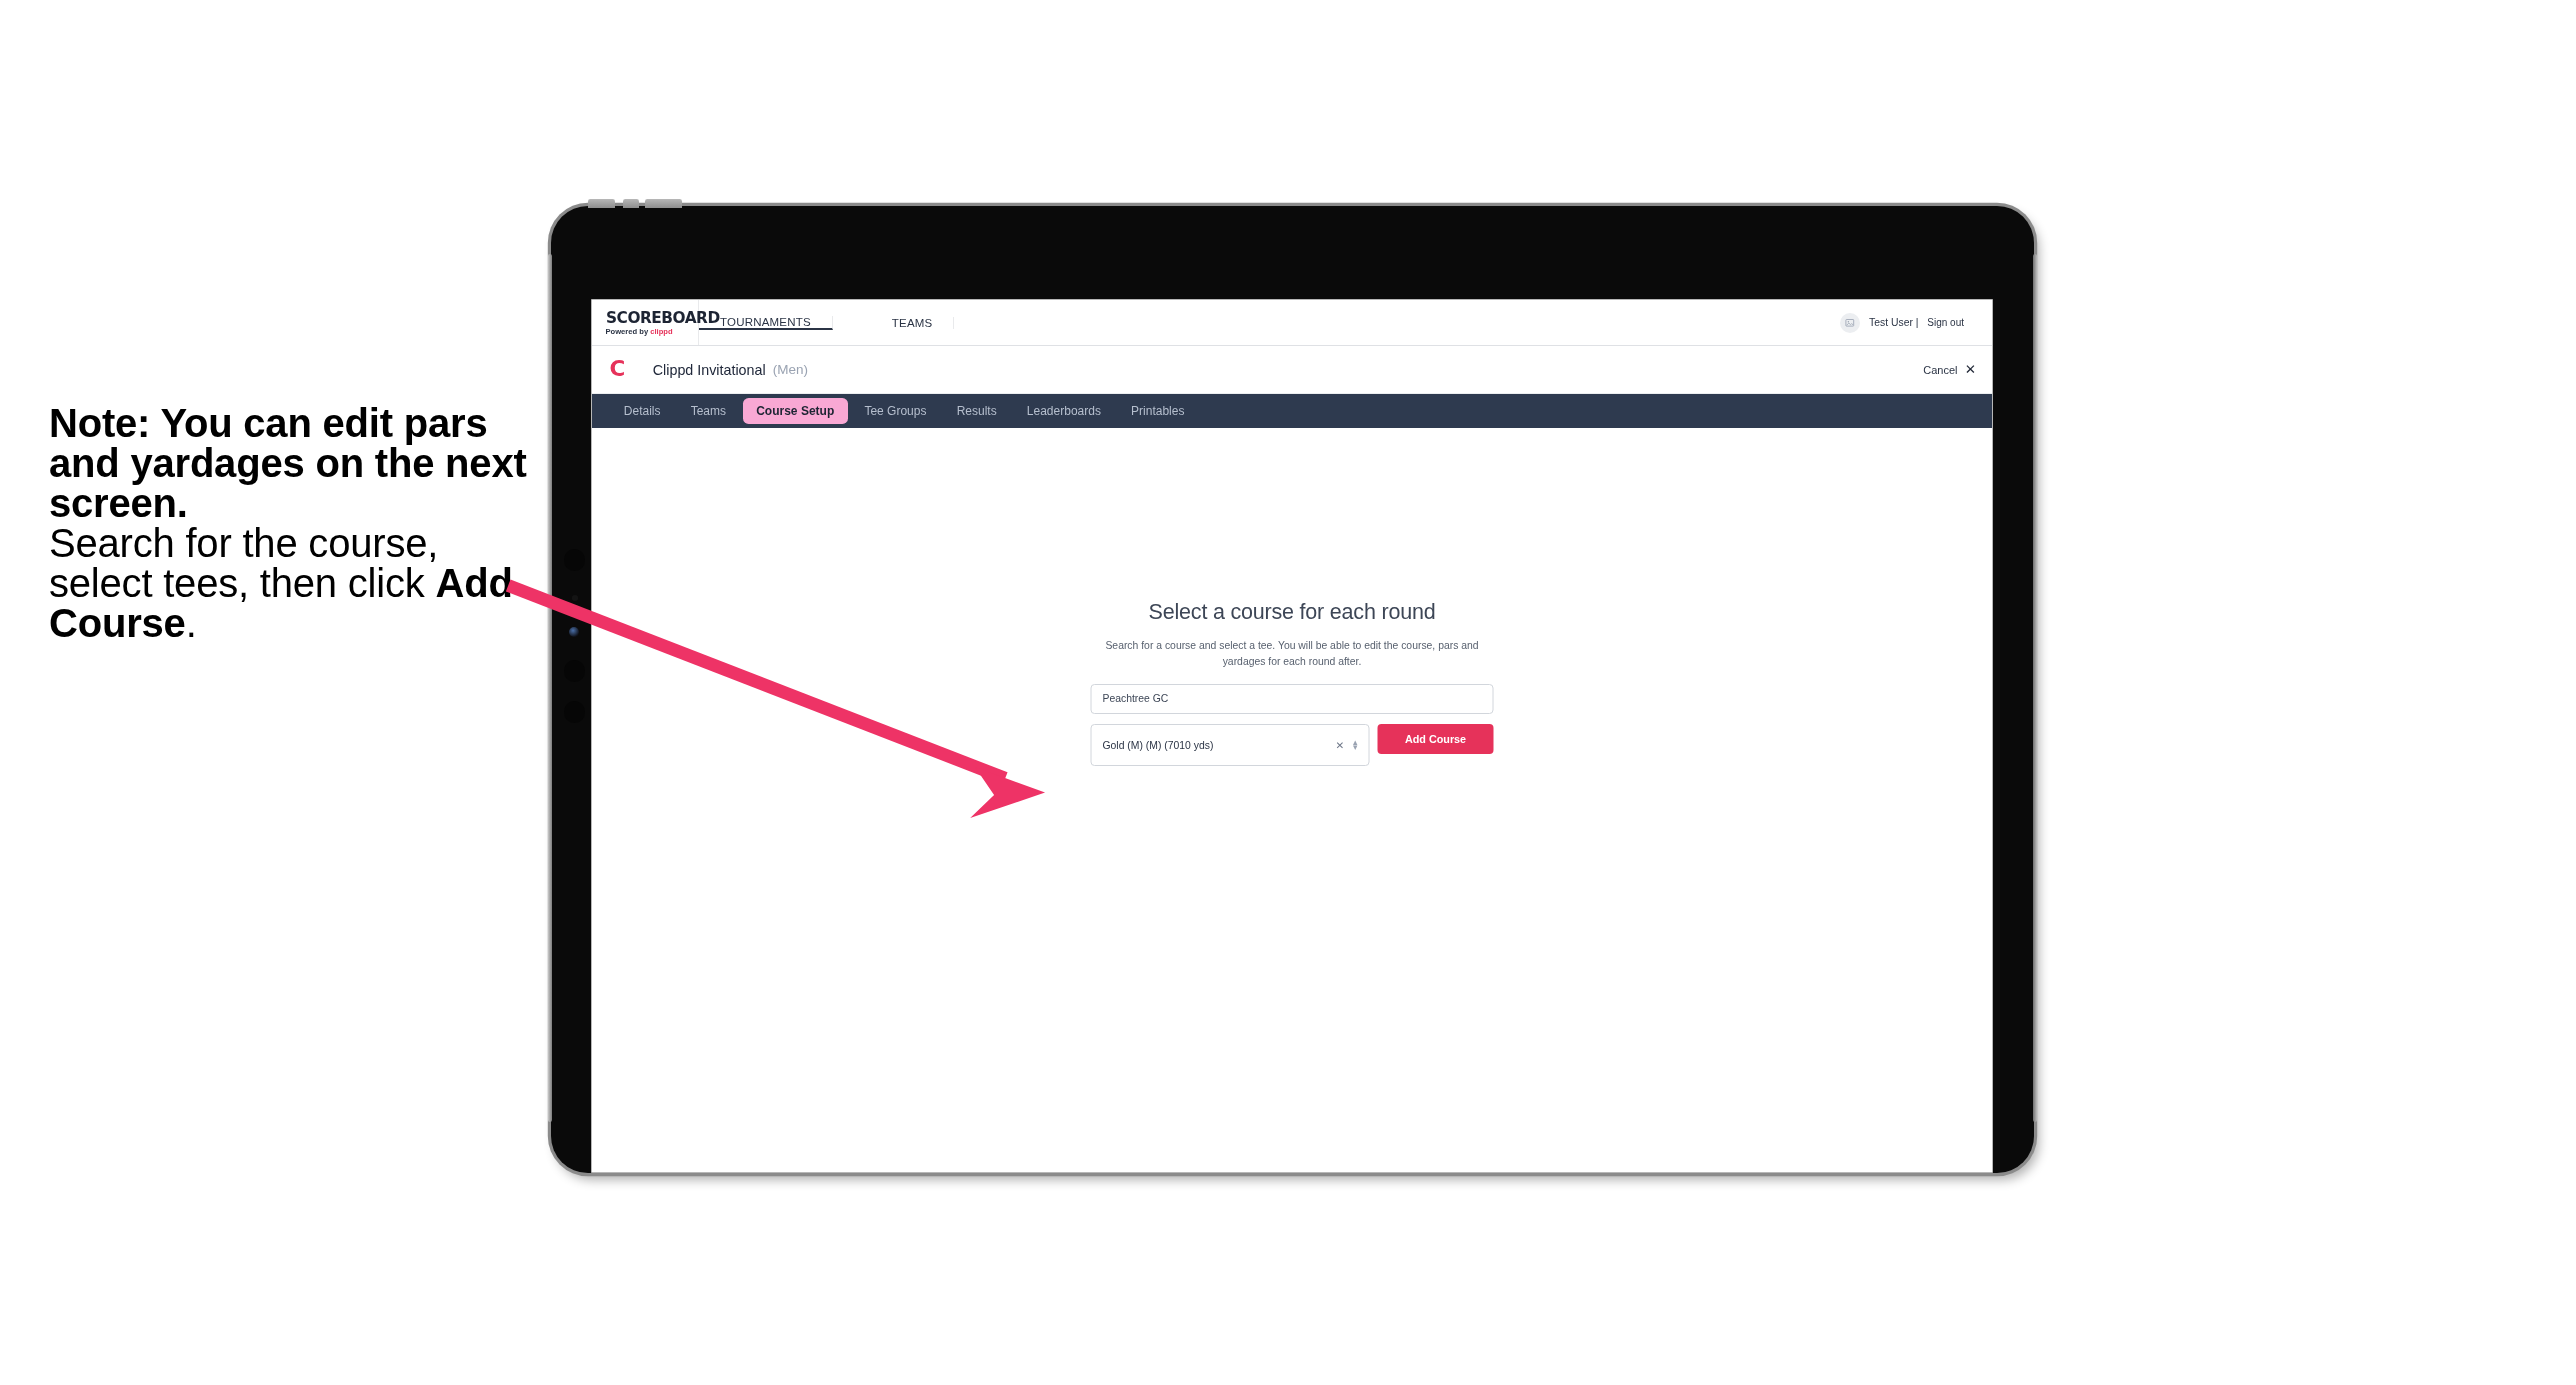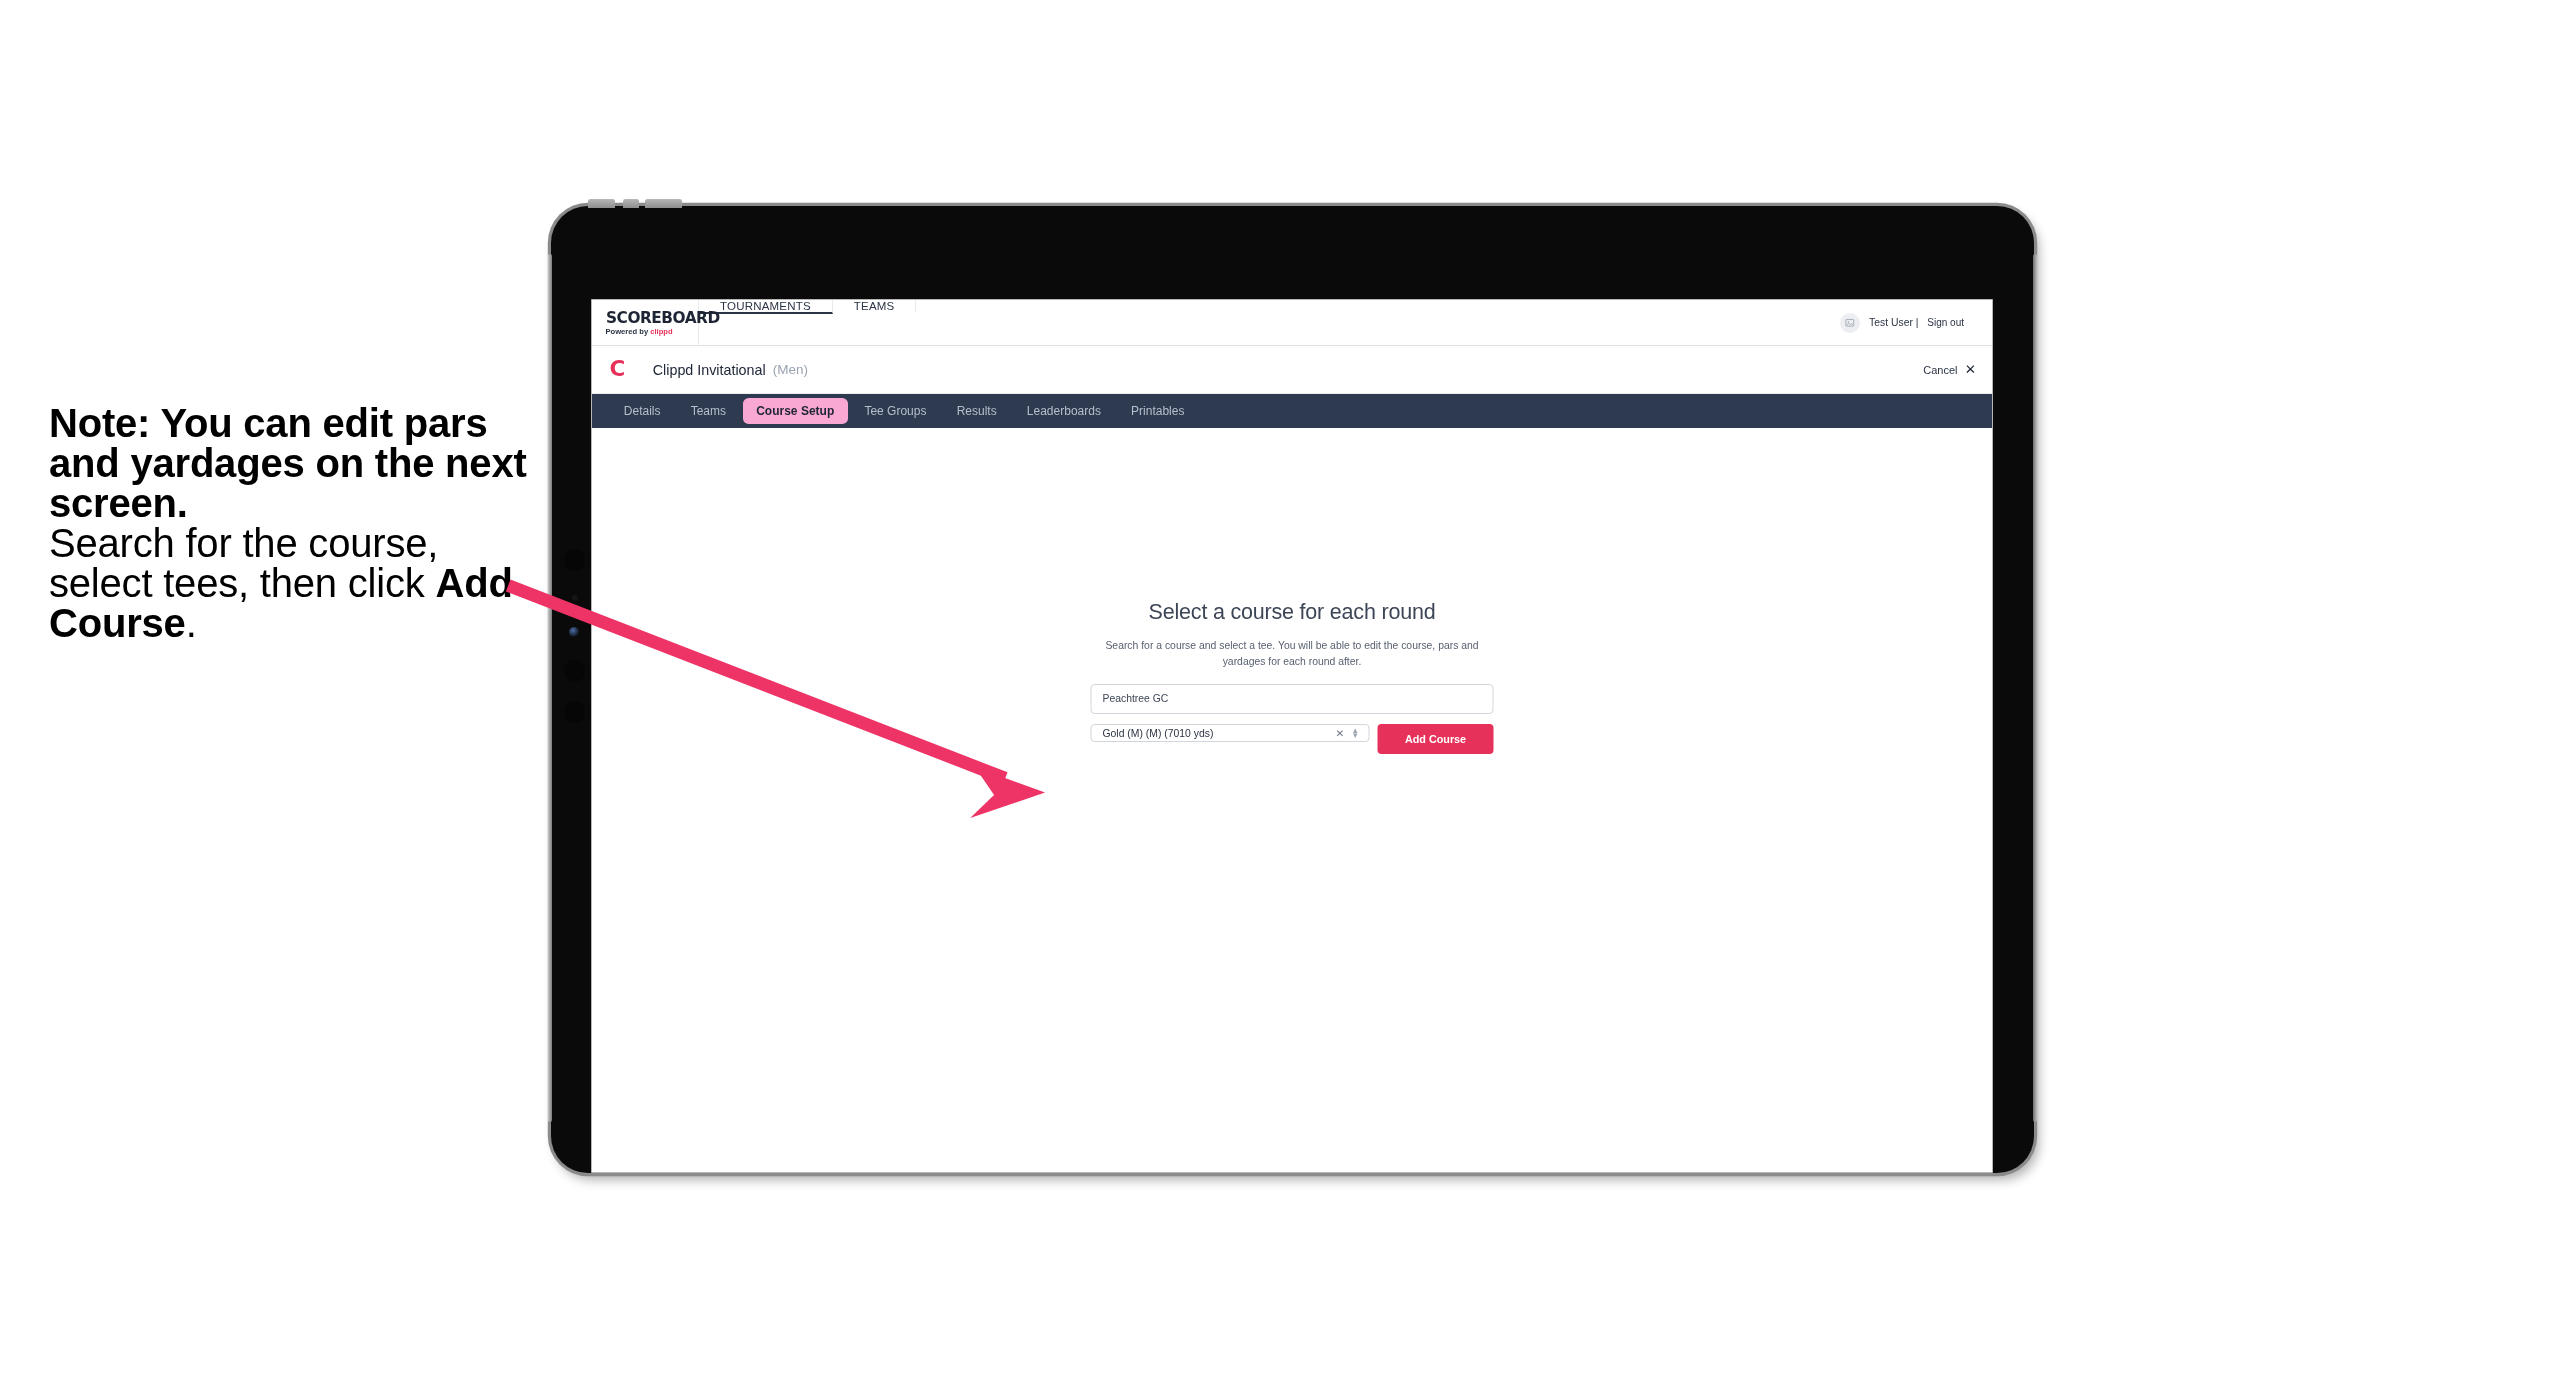--- a/index.html
+++ b/index.html
@@ -126,21 +126,21 @@
   }
   .brand-sub {
     font-size: 7.6px;
     color: #2b3445;
     margin-top: 2.4px;
     line-height: 1;
     font-weight: 600;
   }
   .brand-sub .clippd { color: #e6325a; font-weight: 700; }
 
-  .topnav { display: flex; align-items: flex-start; }
+  .topnav { display: flex; align-items: center; gap: 38px; }
   .topnav-item {
     display: flex; align-items: center;
     padding: 0 21px;
     font-size: 11.5px;
     letter-spacing: 0.2px;
     color: #2b3445;
     border-right: 0.8px solid #e9eaec;
     cursor: pointer;
   }
   .topnav-item.active {
@@ -258,21 +258,21 @@
   }
   .tee-row {
     margin-top: 10.4px;
     display: flex;
     gap: 8px;
     align-items: stretch;
   }
   .tee-select {
     position: relative;
     flex: 1;
-    height: 18px;
+    height: 42px;
     border: 0.8px solid #d2d6dc;
     border-radius: 4px;
     background: #fff;
     display: flex; align-items: center;
     padding: 0 11px;
     cursor: pointer;
   }
   .tee-value { font-size: 10.4px; color: #2b3445; }
   .tee-icons {
     margin-left: auto;

